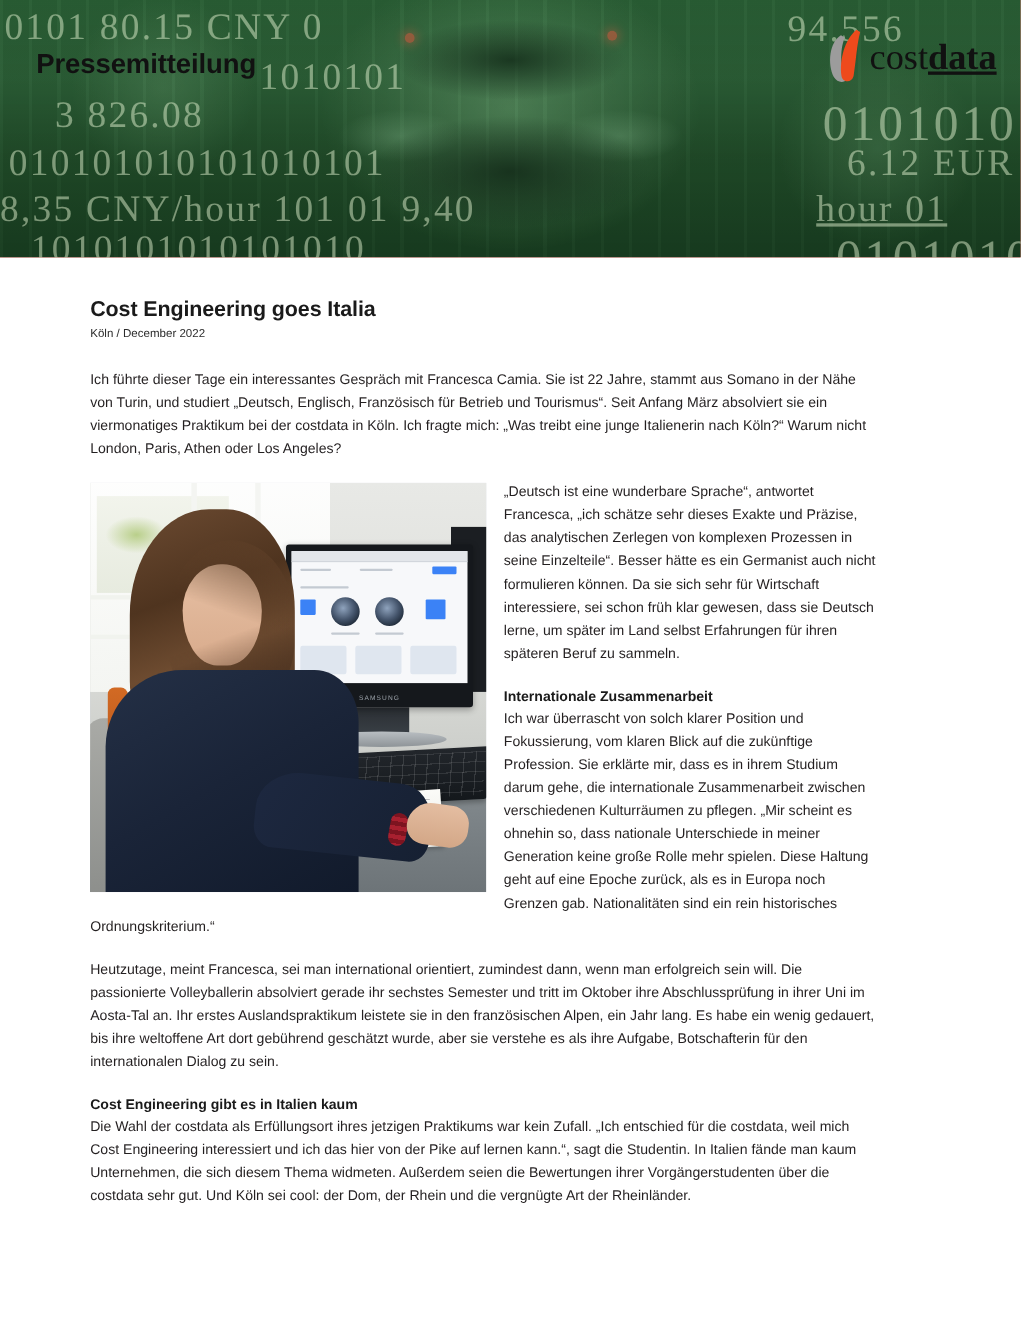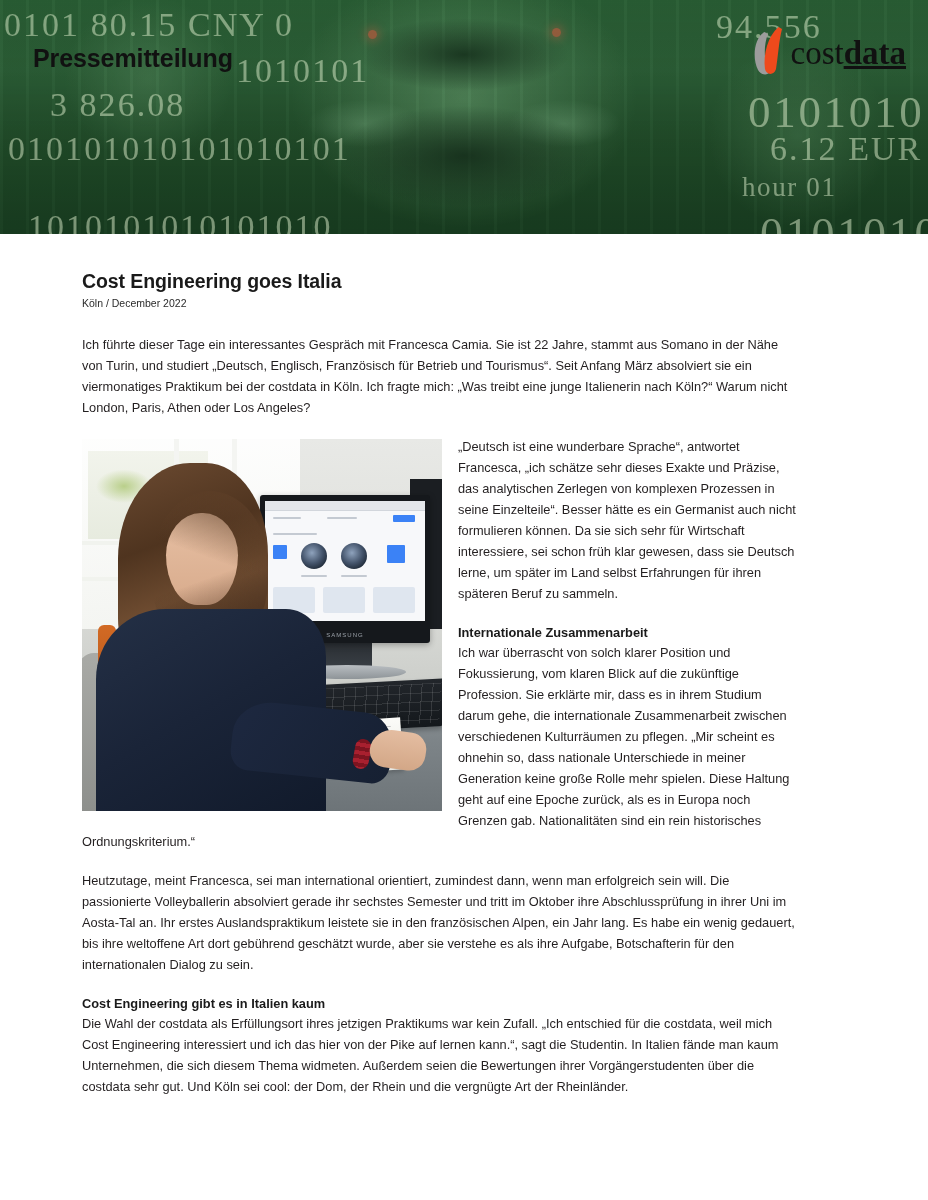--- a/index.html
+++ b/index.html
@@ -86,21 +86,21 @@
   }
   .bn.r1 { top: 6px;   left: 4px;   font-size: 34px; }
   .bn.r2 { top: 52px;  left: 236px; font-size: 34px; }
   .bn.r3 { top: 86px;  left: 50px;  font-size: 34px; }
   .bn.r4 { top: 130px; left: 8px;   font-size: 34px; }
   .bn.r5 { top: 172px; left: 0px;   font-size: 34px; }
   .bn.r6 { top: 208px; left: 28px;  font-size: 34px; }
   .bn.r7 { top: 8px;   left: 716px; font-size: 34px; }
   .bn.r8 { top: 86px;  left: 748px; font-size: 45px; }
   .bn.r9 { top: 130px; left: 770px; font-size: 34px; }
-  .bn.r10{ top: 172px; left: 742px; font-size: 27px; }
+  .bn.r10{ top: 172px; left: 742px; font-size: 34px; text-decoration: underline; }
   .bn.r11{ top: 208px; left: 760px; font-size: 46px; }
 
   .banner-title {
     position: absolute;
     left: 33px;
     top: 44px;
     font-size: 25px;
     font-weight: bold;
     color: #111111;
     letter-spacing: -0.1px;
@@ -346,20 +346,21 @@
   <div class="banner-car"></div>
   <div class="banner-lamp" style="left:368px; top:30px;"></div>
   <div class="banner-lamp" style="left:552px; top:28px;"></div>
   <div class="banner-tint"></div>
 
   <div class="banner-numbers">
     <span class="bn r1">0101  80.15  CNY  0</span>
     <span class="bn r2">1010101</span>
     <span class="bn r3">3 826.08</span>
     <span class="bn r4">010101010101010101</span>
+    <span class="bn r5">8,35 CNY/hour  101  01 9,40</span>
     <span class="bn r6">1010101010101010</span>
     <span class="bn r7">94.556</span>
     <span class="bn r8">01010101</span>
     <span class="bn r9">6.12 EUR</span>
     <span class="bn r10">hour  01</span>
     <span class="bn r11">0101010</span>
   </div>
 
   <div class="banner-title">Pressemitteilung</div>
 

